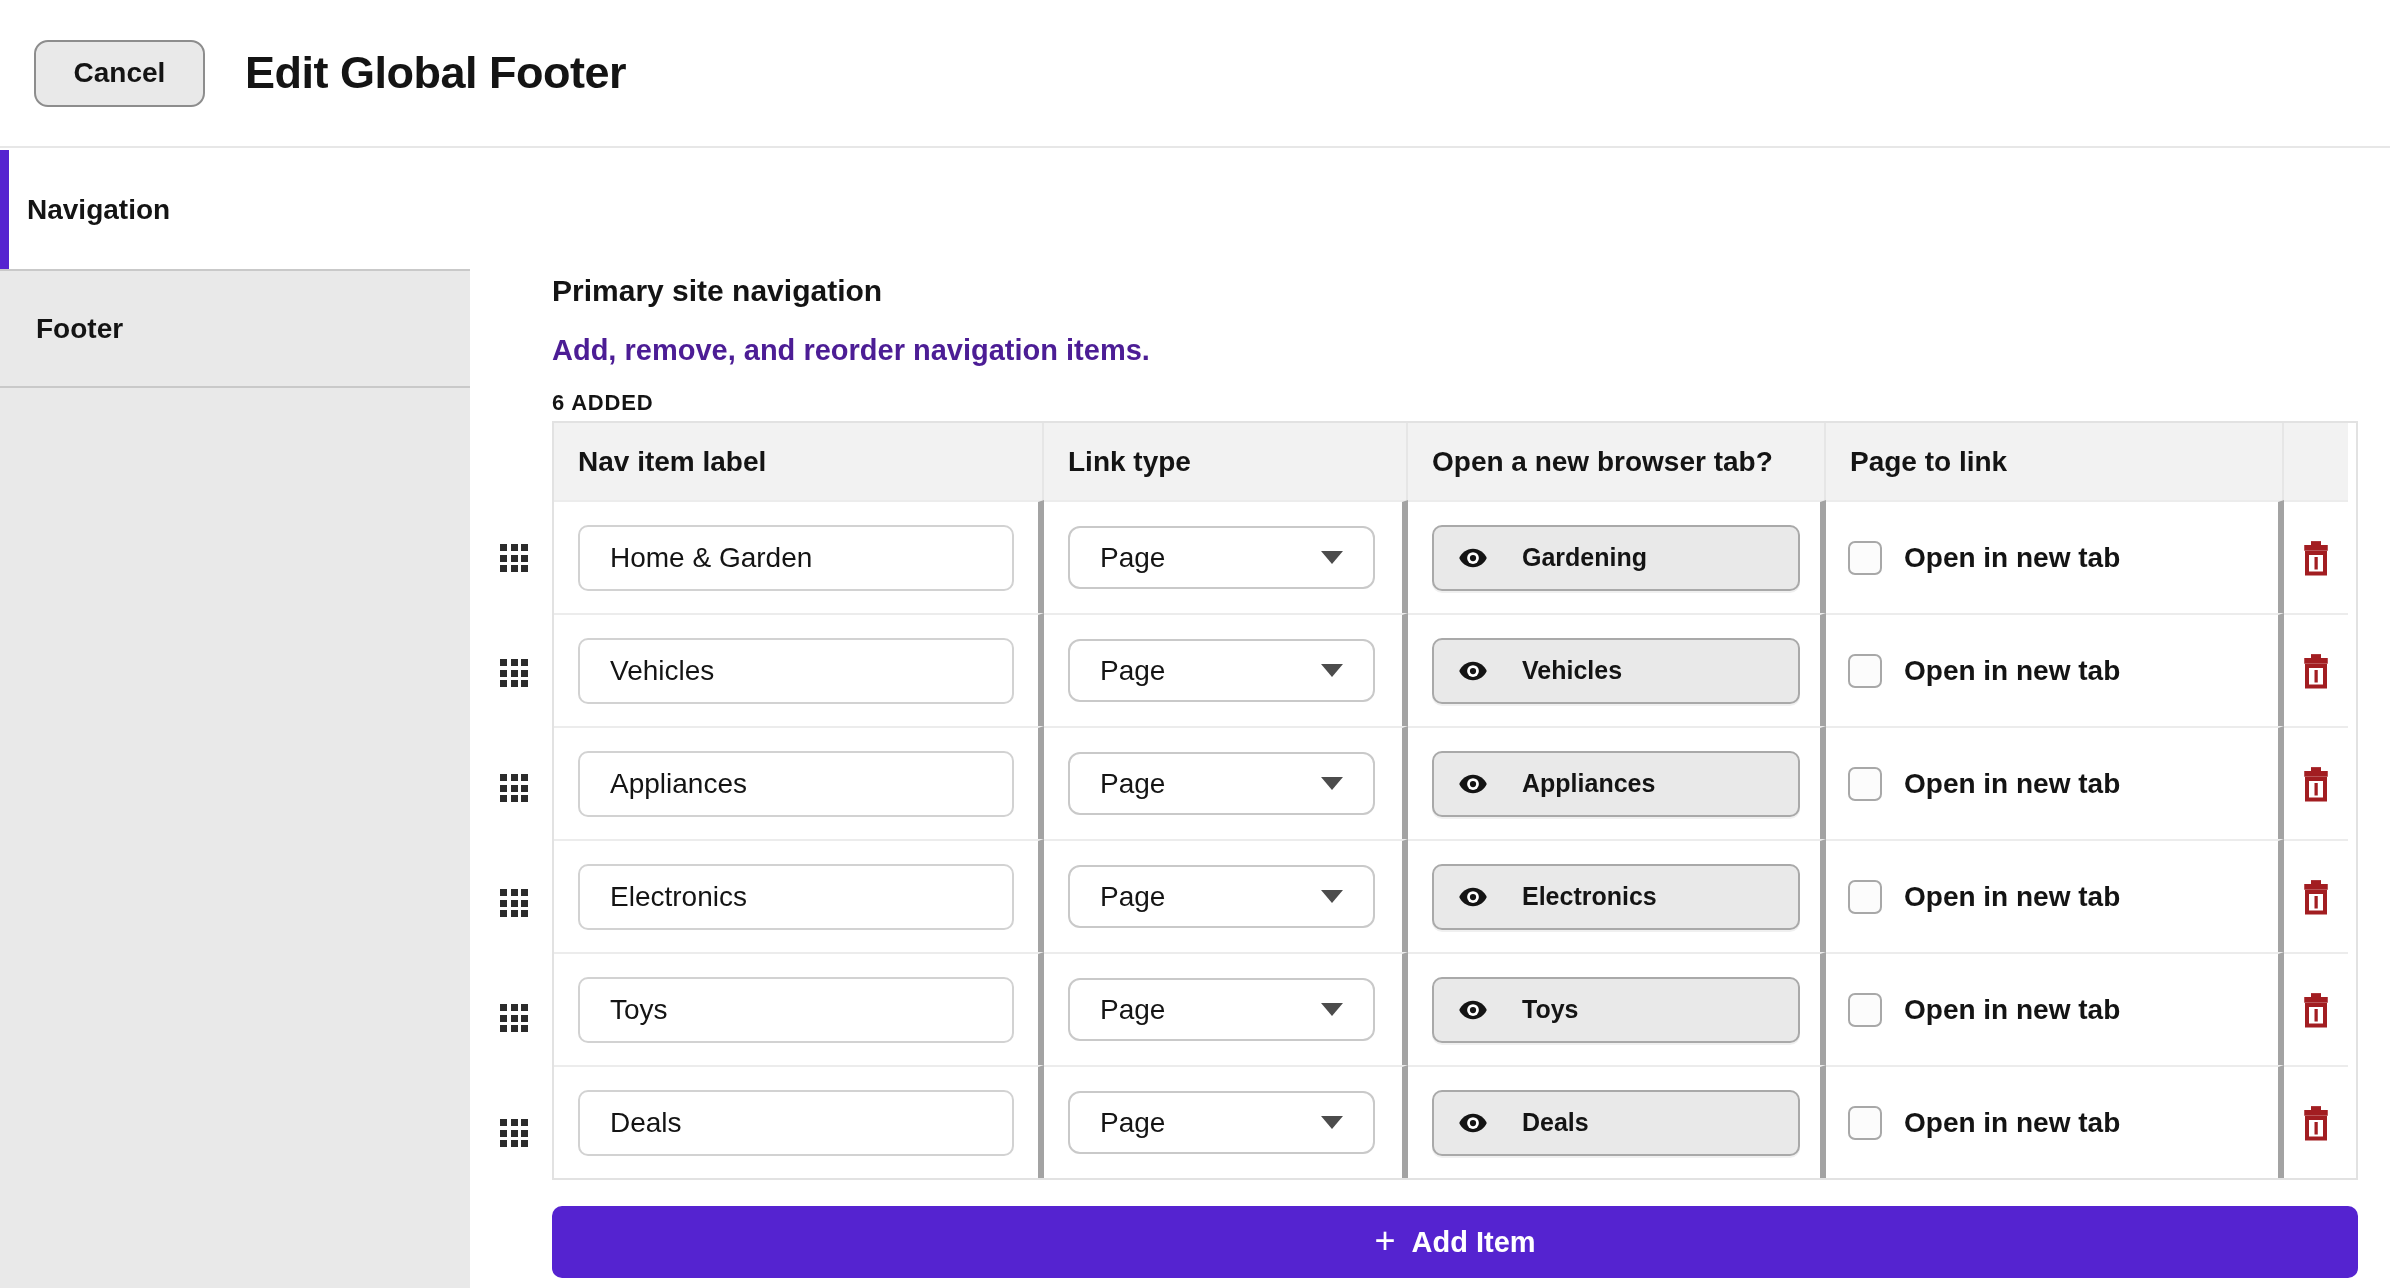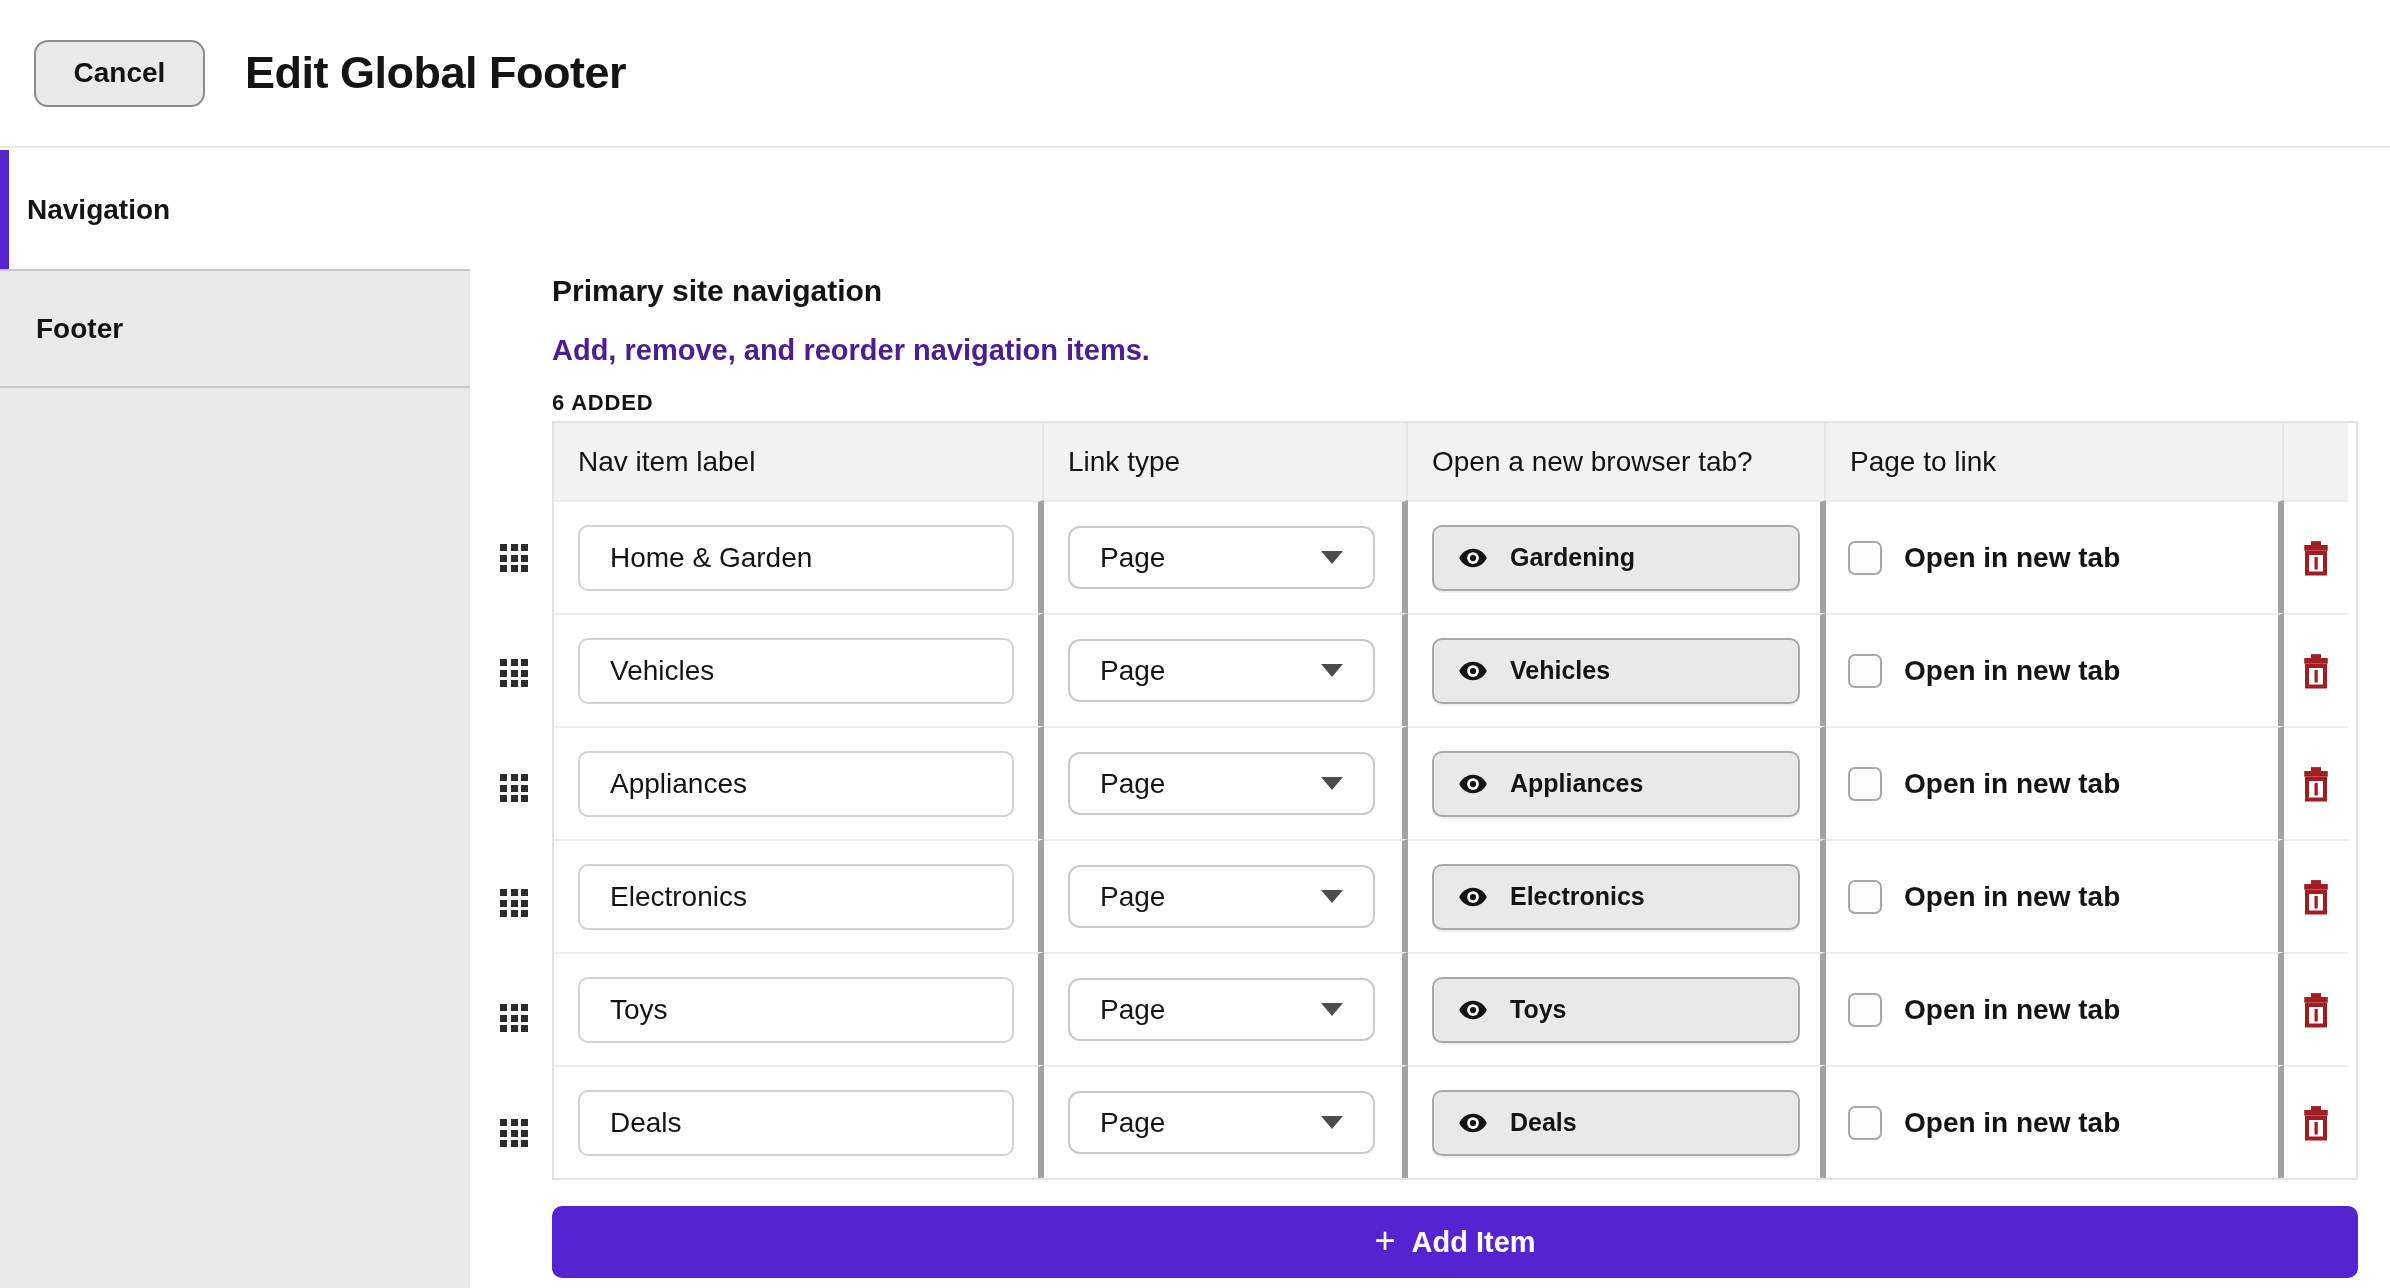--- a/index.html
+++ b/index.html
@@ -27,39 +27,39 @@
   .section-title { position:absolute; left:82px; top:124px; font-size:30px; font-weight:700; }
   .section-desc  { position:absolute; left:82px; top:184px; font-size:29px; font-weight:600; color:#4c1d95; }
   .added-count   { position:absolute; left:82px; top:240px; font-size:22px; font-weight:700; letter-spacing:0.8px; }
 
   
   .nav-table { position:absolute; left:82px; top:271px; width:1806px;
     border:2px solid #e2e2e2; display:grid;
     grid-template-columns:490px 364px 418px 458px 64px; background:#fff; }
   .cell { display:flex; align-items:center; border-right:6px solid #a3a3a3; min-height:113px; }
   .cell.last { border-right:none; }
-  .hcell { background:#f2f2f2; min-height:77px; font-size:28px; font-weight:400;
+  .hcell { background:#f2f2f2; min-height:77px; font-size:28px; font-weight:700;
     padding-left:24px; border-right:2px solid #e6e6e6; display:flex; align-items:center; }
   .hcell.last { border-right:none; }
   .rcell { border-top:2px solid #ececec; }
 
   .label-input { margin-left:24px; width:436px; height:66px; border-radius:10px;
     border:2px solid #d2d2d2; font-size:28px; font-weight:500; color:#141414;
     padding-left:30px; font-family:inherit; background:#fff; outline:none; }
 
   .link-select { margin-left:24px; width:307px; height:63px; border-radius:12px;
     border:2px solid #c9c9c9; display:flex; align-items:center; padding-left:30px;
     font-size:28px; font-weight:500; cursor:pointer; background:#fff; }
   .chevron { margin-left:auto; margin-right:30px; width:0; height:0;
     border-left:11px solid transparent; border-right:11px solid transparent;
     border-top:13px solid #4c4c4c; }
 
   .page-btn { margin-left:24px; width:368px; height:66px; border-radius:10px;
     background:#e9e9e9; border:2px solid #a9a9a9; box-shadow:0 2px 0 rgba(0,0,0,0.06);
-    display:flex; align-items:center; padding:0 24px; gap:22px; cursor:pointer;
+    display:flex; align-items:center; padding:0 24px; gap:34px; cursor:pointer;
     font-family:inherit; font-size:25px; font-weight:600; color:#141414; }
   .eye { width:30px; height:30px; flex:0 0 auto; }
 
   .cb-wrap { padding-left:22px; display:flex; align-items:center; }
   .checkbox { width:34px; height:34px; border-radius:7px; border:2px solid #a8a8a8;
     background:#fcfcfc; cursor:pointer; flex:0 0 auto; }
   .cb-label { margin-left:22px; font-size:28px; font-weight:600; }
 
   .del-cell { justify-content:center; }
   .del-btn { background:none; border:none; cursor:pointer; padding:4px; display:flex; }

